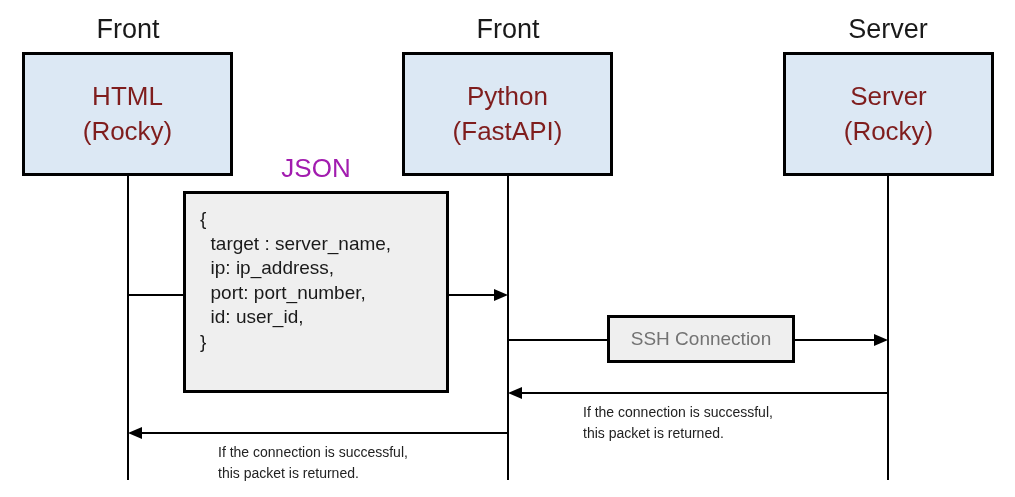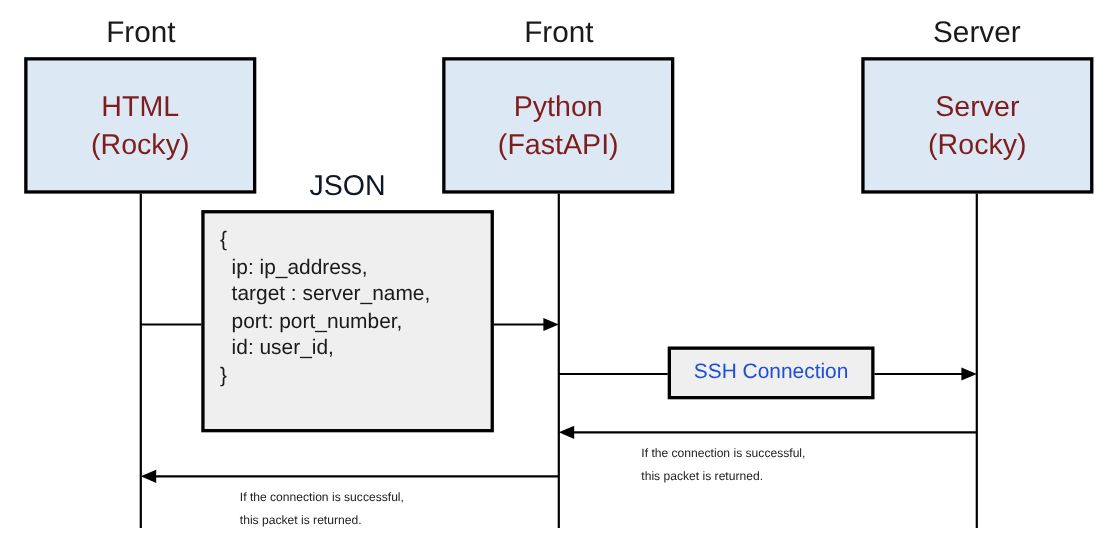--- a/index.html
+++ b/index.html
@@ -53,21 +53,21 @@
     text-align: center;
   }
   .json-title {
     position: absolute;
     left: 233px;
     top: 152px;
     width: 166px;
     text-align: center;
     font-size: 26px;
     line-height: 32px;
-    color: #0f172a;
+    color: #a21caf;
     z-index: 3;
     white-space: nowrap;
   }
   .json-note {
     position: absolute;
     left: 183px;
     top: 191px;
     width: 266px;
     height: 202px;
     box-sizing: border-box;
@@ -88,27 +88,27 @@
     top: 315px;
     width: 188px;
     height: 48px;
     box-sizing: border-box;
     background: var(--note-fill, #efefef);
     border: 3px solid var(--border, #000000);
     display: flex;
     align-items: center;
     justify-content: center;
     font-size: 19px;
-    color: #1d4ed8;
+    color: #737373;
     z-index: 2;
     white-space: nowrap;
   }
   .return-note {
     position: absolute;
-    font-size: 11px;
+    font-size: 14px;
     line-height: 21px;
     color: #222222;
     z-index: 3;
     white-space: nowrap;
   }
   #server-to-back-note { left: 583px; top: 402px; }
   #back-to-front-note  { left: 218px; top: 442px; }
   .lifeline { stroke: var(--border, #000000); stroke-width: 2; }
   .msg-line { stroke: var(--border, #000000); stroke-width: 2; }
   .msg-head { fill: var(--border, #000000); }
@@ -160,22 +160,22 @@
     <div>(FastAPI)</div>
   </div>
   <div class="actor-box" style="left:783px">
     <div>Server</div>
     <div>(Rocky)</div>
   </div>
 
   <div class="json-title">JSON</div>
   <div class="json-note">
     <div class="code-line">{</div>
+    <div class="code-line">  target : server_name,</div>
     <div class="code-line">  ip: ip_address,</div>
-    <div class="code-line">  target : server_name,</div>
     <div class="code-line">  port: port_number,</div>
     <div class="code-line">  id: user_id,</div>
     <div class="code-line">}</div>
   </div>
 
   <div class="ssh-box">
     <span>SSH Connection</span>
   </div>
 
   <div class="return-note" id="server-to-back-note">

